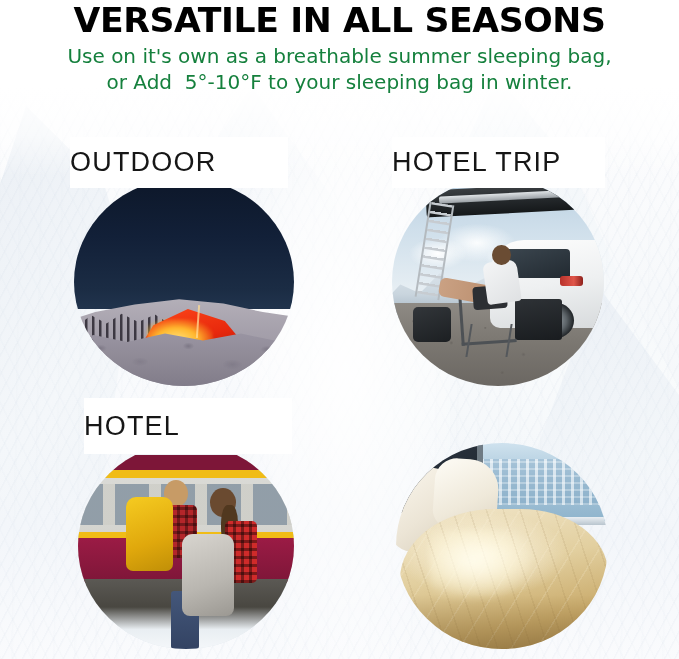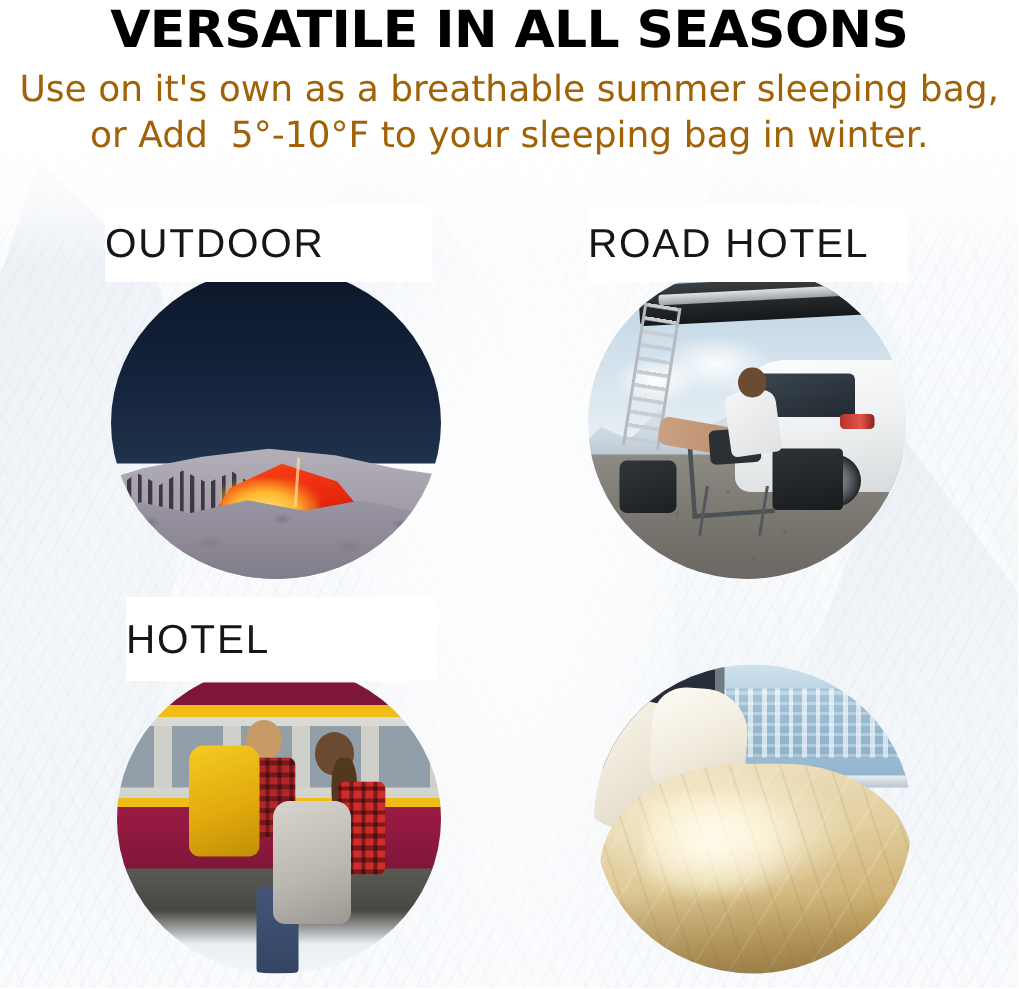--- a/index.html
+++ b/index.html
@@ -108,22 +108,22 @@
     font-weight: 700;
     font-size: 34px;
     letter-spacing: -0.4px;
     color: #000000;
     line-height: 1;
     padding-top: 3px;
     transform: scaleX(1.02);
   }
   .subline {
     font-family: "DejaVu Sans", sans-serif;
-    font-size: 24px;
-    color: #a16207;
+    font-size: 20px;
+    color: #15803d;
     line-height: 1.26;
     margin-top: 7px;
     white-space: pre;
   }
 
   
   .circle {
     position: absolute;
     border-radius: 50%;
     overflow: hidden;
@@ -560,21 +560,21 @@
       <div class="ht-highlight"></div>
       <div class="ht-shadow"></div>
     </div>
   </div>
 
   <div class="label-box" style="left:70px; top:137px; width:218px; height:51px;">
     <span class="label-text">OUTDOOR</span>
   </div>
 
   <div class="label-box" style="left:392px; top:137px; width:213px; height:51px;">
-    <span class="label-text">ROAD HOTEL</span>
+    <span class="label-text">HOTEL TRIP</span>
   </div>
 
   <div class="label-box" style="left:84px; top:398px; width:208px; height:56px;">
     <span class="label-text">HOTEL</span>
   </div>
 
 
 </div>
 
 </body></html>

